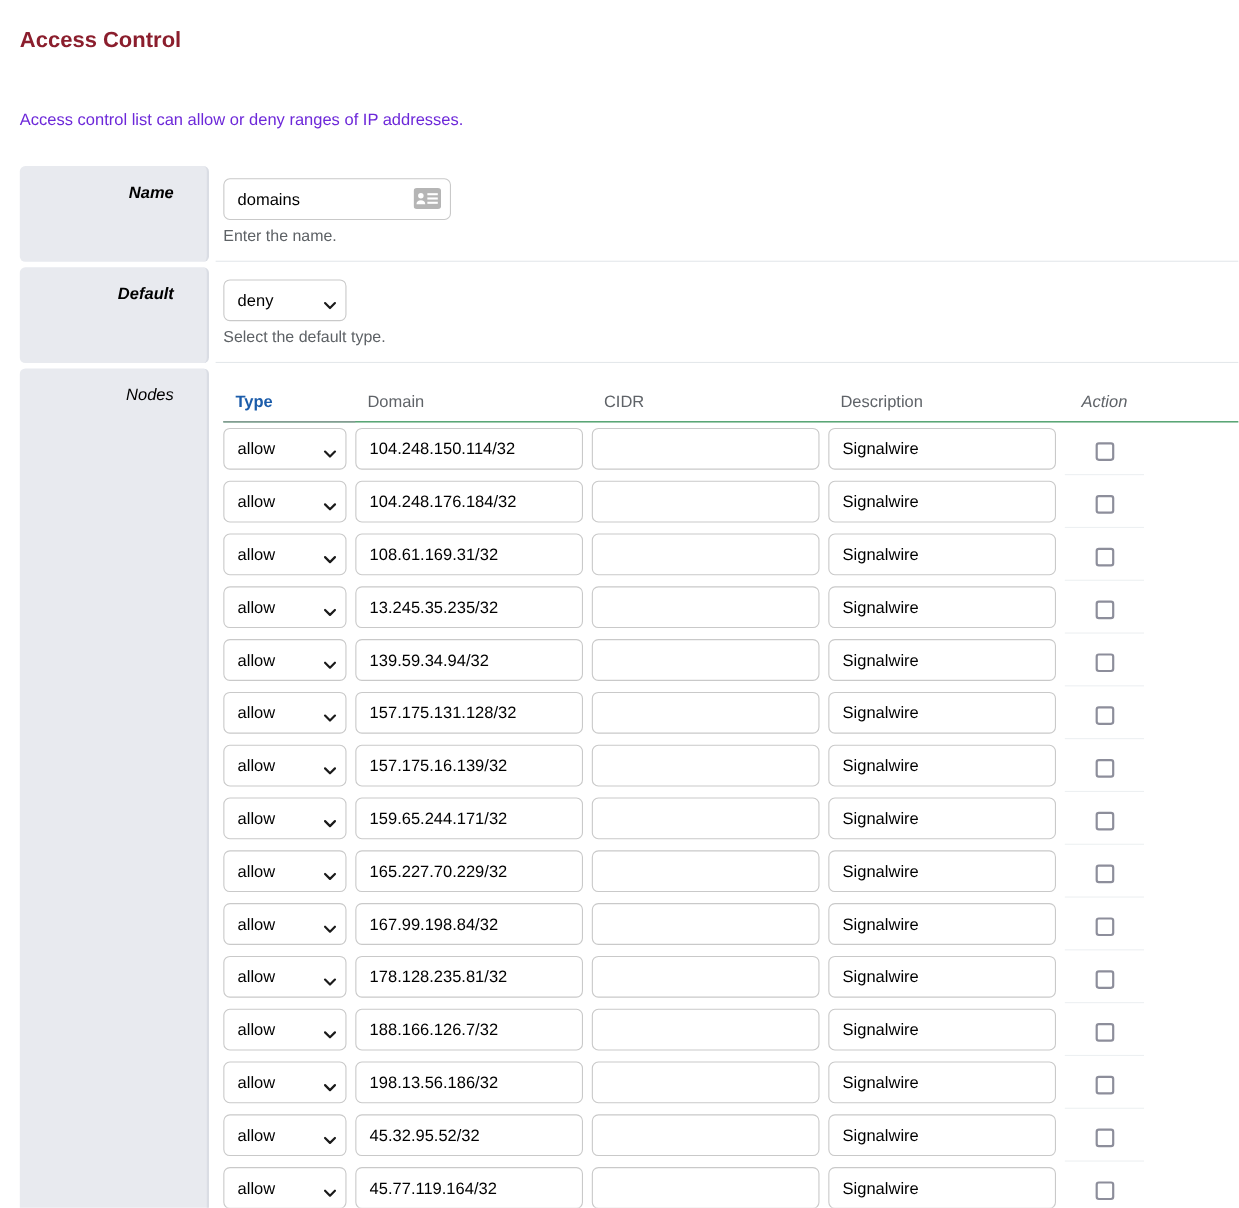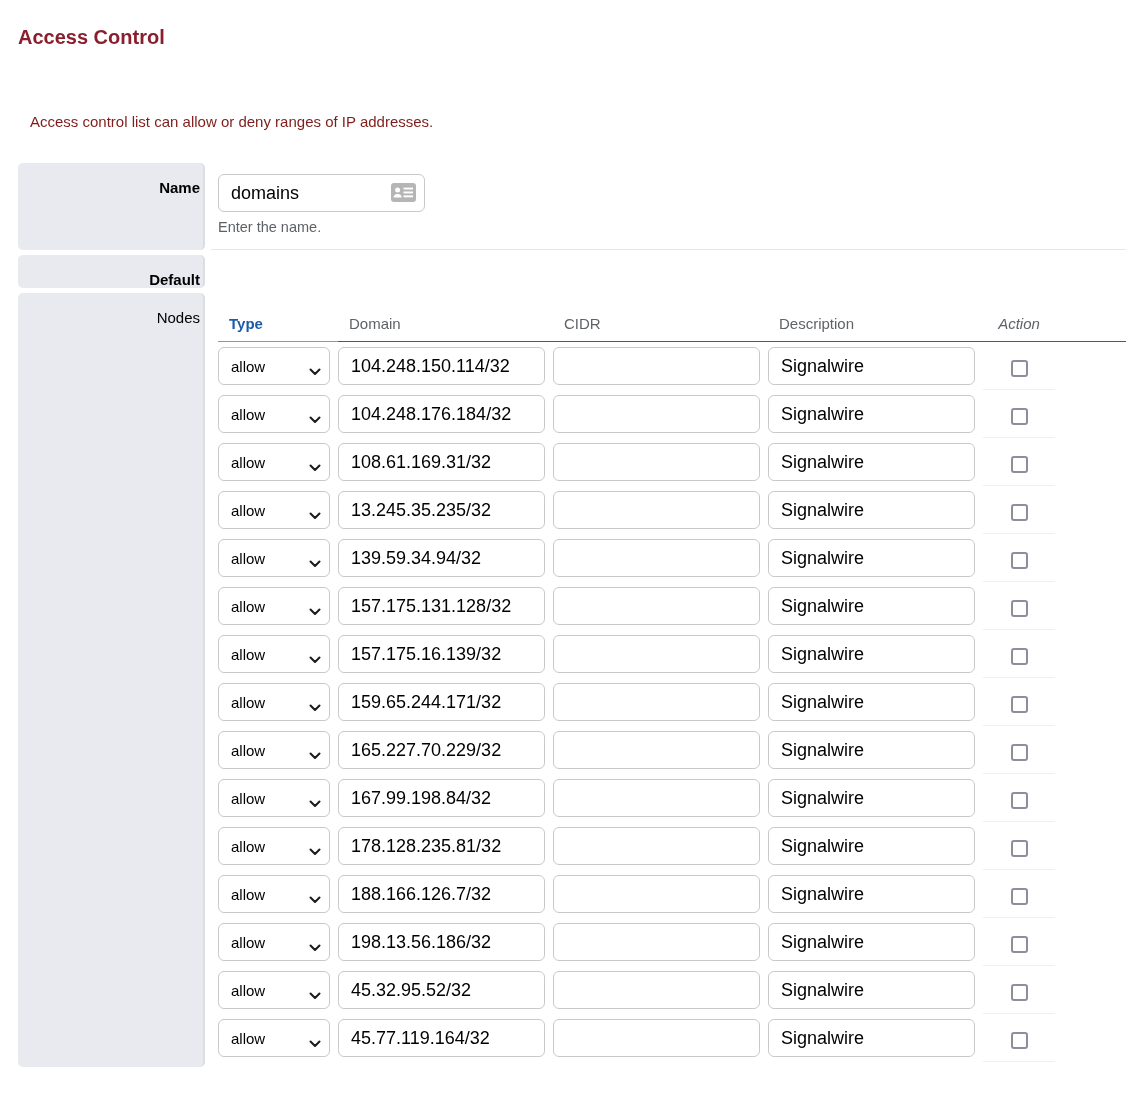--- a/index.html
+++ b/index.html
@@ -12,50 +12,51 @@
     color: #000;
   }
   .container { padding: 0 0 0 18px; width: 1126px; }
 
   .page-title {
     margin: 0; padding-top: 26px;
     font-size: 20px; font-weight: bold;
     color: #8b1e2d;
   }
   .page-desc {
-    margin: 12px; padding-top: 52px;
-    font-size: 15px; color: #7f1d1d;
+    margin: 0; padding-top: 52px;
+    font-size: 15px; color: #6d28d9;
   }
 
   .form { margin-top: 33px; }
   .form-row { display: flex; align-items: stretch; margin-bottom: 5px; }
   .label-cell {
-    width: 187px; flex-shrink: 0;
+    width: 172px; flex-shrink: 0;
     background: #e8eaef;
     border-right: 2px solid #dadde4;
     border-radius: 5px;
     text-align: right;
-    padding: 16px 3px 0 0;
+    padding: 16px 30px 0 0;
     font-size: 15px;
+    font-style: italic;
   }
   .label-bold { font-weight: bold; }
   .row-content {
     flex: 1;
     margin-left: 6px;
     padding: 11px 0 0 7px;
     border-bottom: 1px solid #e4e8eb;
   }
   .form-row:last-child .row-content { border-bottom: none; }
 
   .text-input {
     height: 38px;
     border: 1px solid #c9c9c9;
     border-radius: 6px;
     background: #fff;
-    font-size: 18px;
+    font-size: 15px;
     font-family: "Liberation Sans", sans-serif;
     color: #000;
     padding: 0 12px;
     outline: none;
     width: 100%;
   }
   .input-wrap { position: relative; width: 207px; }
   .input-wrap .text-input { padding-right: 40px; }
   .input-icon {
     position: absolute; right: 9px; top: 9px;
@@ -145,20 +146,33 @@
               <rect x="12.5" y="12.4" width="9.5" height="1.9" fill="#ffffff"></rect>
             </svg>
           </span>
         </div>
         <div class="hint">Enter the name.</div>
       </div>
     </div>
 
     <div class="form-row">
       <div class="label-cell label-bold">Default</div>
+      <div class="row-content">
+        <div class="select-wrap">
+          <select>
+            <option>deny</option>
+          </select>
+          <span class="select-chevron">
+            <svg width="12" height="8" viewBox="0 0 12 8">
+              <polyline points="1.5,1.5 6,6 10.5,1.5" fill="none" stroke="#1b1b1b" stroke-width="2" stroke-linecap="round" stroke-linejoin="round"></polyline>
+            </svg>
+          </span>
+        </div>
+        <div class="hint">Select the default type.</div>
+      </div>
     </div>
 
     <div class="form-row">
       <div class="label-cell">Nodes</div>
       <div class="row-content">
         <div class="nodes-table">
 
           <div class="nodes-header">
             <div class="h-cell col-type">
               <a class="h-type-link">Type</a>

